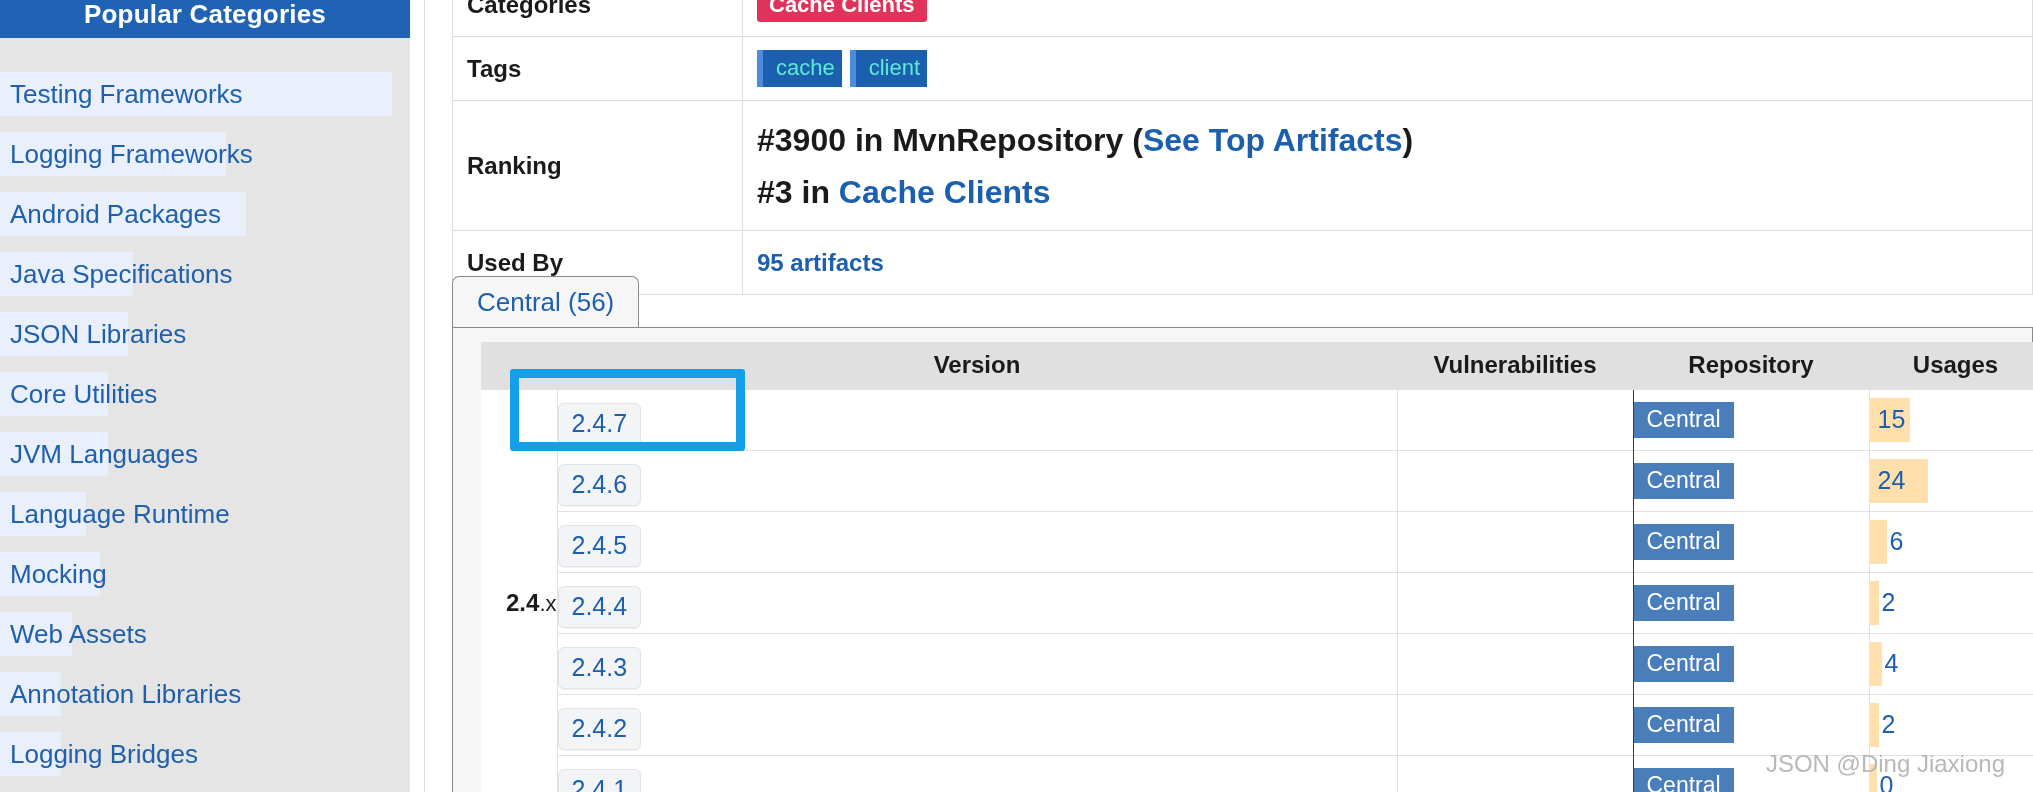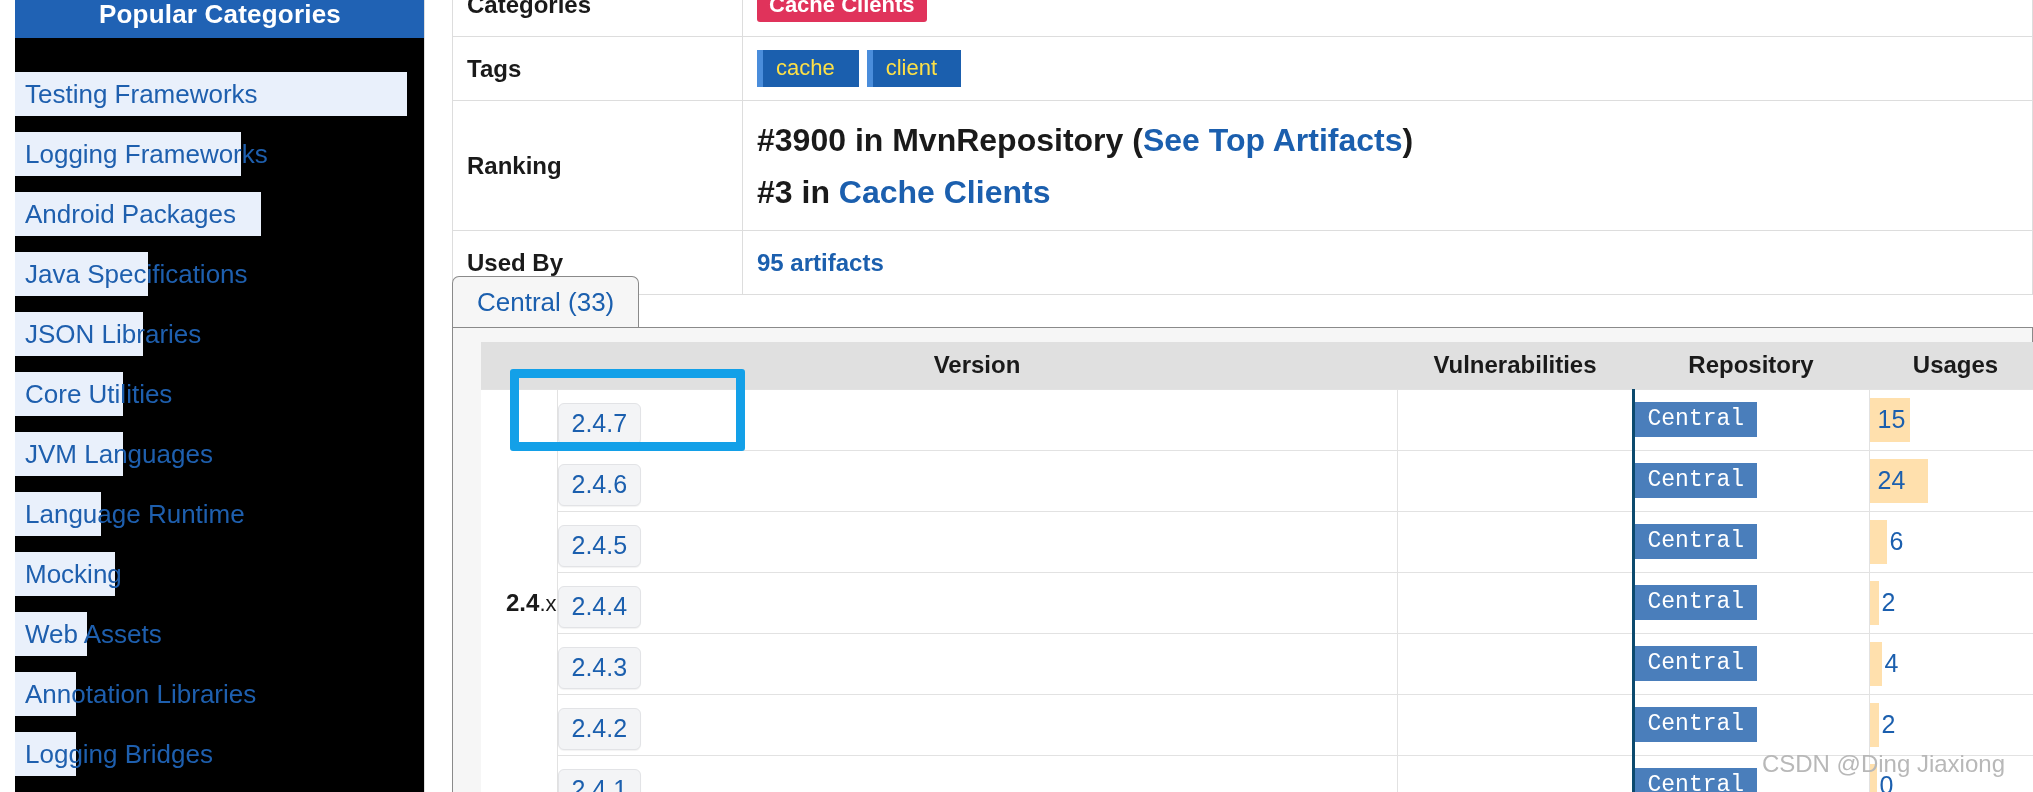--- a/index.html
+++ b/index.html
@@ -15,22 +15,21 @@
     width: 2033px; height: 792px;
     background: #fff;
     overflow: hidden;
   }
 
   
   #sidebar {
     position: absolute;
     left: 0; top: 0;
     width: 410px; height: 792px;
-    background: #000000;
-    margin-left: 15px;
+    background: #e5e5e5;
   }
   #sidebar-header {
     position: absolute;
     left: 0; top: -10px;
     width: 410px; height: 48px;
     background: #2062b4;
     color: #ffffff;
     font-size: 26px;
     font-weight: bold;
     display: flex;
@@ -108,23 +107,23 @@
     color: #fff;
     font-size: 22px;
     font-weight: bold;
     padding: 4px 12px;
     border-radius: 3px;
     vertical-align: middle;
   }
   .tag {
     display: inline-block;
     background: #1b5fae;
-    color: #fde047;
+    color: #5eead4;
     font-size: 22px;
-    padding: 5px 24px 6px 13px;
+    padding: 5px 7px 6px 13px;
     border-left: 6px solid #4a8ddb;
     margin-right: 8px;
     vertical-align: middle;
     text-decoration: none;
   }
   .rank-line { font-size: 32px; font-weight: bold; color: #1a1a1a; line-height: 1.0; }
   .rank-line + .rank-line { margin-top: 20px; }
   a.blue { color: #1b5fae; text-decoration: none; font-weight: bold; }
   .usedby-link { font-size: 24px; font-weight: bold; color: #1b5fae; text-decoration: none; }
 
@@ -212,21 +211,21 @@
     border: 1px solid #e2e3e6;
     border-radius: 6px;
     color: #1b5fae;
     font-size: 25px;
     padding: 5px 13px 6px 13px;
     text-decoration: none;
     box-shadow: 0 1px 1px rgba(0,0,0,0.05);
     margin-top: 9px;
   }
   td.vuln-cell { border-left: 1px solid #e2e2e2; }
-  td.repo-cell { border-left: 3px solid #0c4a6e; padding-left: 14px; font-family: Liberation Mono, monospace; }
+  td.repo-cell { border-left: 1px solid #0c4a6e; padding-left: 14px; }
   .repo-badge {
     display: inline-block;
     background: #4a7ebb;
     color: #fff;
     font-size: 23px;
     padding: 4px 13px 5px 13px;
   }
   td.use-cell { border-left: 1px solid #e2e2e2; padding-left: 0; }
   .use-wrap { display: flex; align-items: center; height: 100%; }
   .use-bar { background: #ffe0ad; height: 44px; display: inline-block; }
@@ -336,21 +335,21 @@
           </tr>
           <tr>
             <td class="lbl-col" style="height: 64px;">Used By</td>
             <td class="val-col"><a class="usedby-link">95 artifacts</a></td>
           </tr>
         </tbody>
     </table>
 
     <div id="tab-strip">
       <div id="tab-central">
-        <span>Central (33)</span>
+        <span>Central (56)</span>
       </div>
       <div id="tab-rule"></div>
     </div>
 
     <div id="ver-shell">
       <table id="ver-table">
         <thead>
           <tr>
             <th class="col-group"></th>
             <th class="col-ver">Version</th>
@@ -439,14 +438,14 @@
               </td>
             </tr>
           </tbody>
       </table>
     </div>
 
   </div>
 
   <div id="annot-box"></div>
 
-  <div id="watermark">CSDN @Ding Jiaxiong</div>
+  <div id="watermark">JSON @Ding Jiaxiong</div>
 </div>
 
 </body></html>

